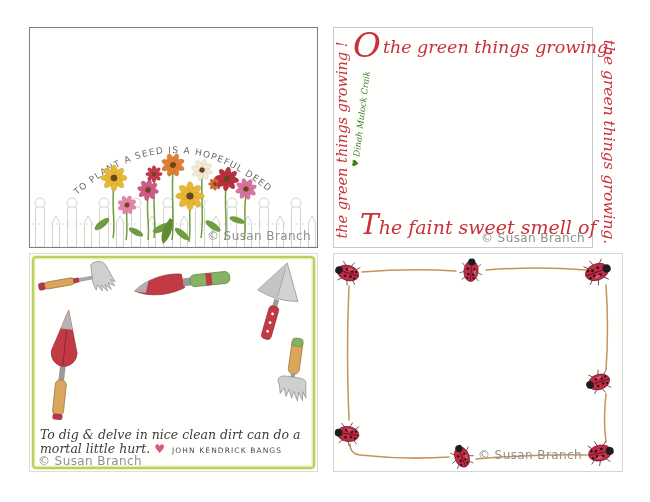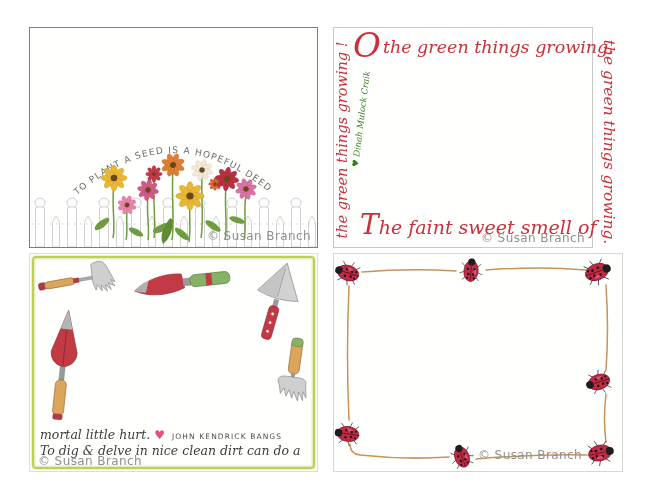--- a/index.html
+++ b/index.html
@@ -163,26 +163,26 @@
       </g>
 
       <g transform="translate(262,128) rotate(8)">
         <rect x="-5.5" y="-44" width="11" height="36" rx="5" fill="#dba55c" stroke="#9a7038" stroke-width="0.7"></rect>
         <rect x="-5.5" y="-44" width="11" height="8" rx="3" fill="#86b268" stroke="#55813c" stroke-width="0.5"></rect>
         <rect x="-2" y="-9" width="4" height="11" fill="#9a9a9a"></rect>
         <path d="M-14,1 Q-15,-4 -8,-5 L8,-5 Q15,-4 14,1 L16,14 L12,8 L13,17 L8,9 L8,18 L3,9 L2,16 L-2,8 L-4,15 L-7,7 L-10,13 L-12,5 Z" fill="#cfcfcf" stroke="#8f8f8f" stroke-width="0.7"></path>
       </g>
     </svg>
     <div class="tq">
+      <div>To dig &amp; delve in nice clean dirt can do a</div>
       <div>
         <span>mortal  little hurt.</span>
         <span class="heart">♥</span>
         <span class="attr">JOHN KENDRICK BANGS</span>
       </div>
-      <div>To dig &amp; delve in nice clean dirt can do a</div>
     </div>
     <span class="sig" style="left:8px;bottom:3px;">© Susan Branch</span>
   </div>
 
   <div class="card" id="card-bugs">
     <svg width="288" height="217" viewBox="0 0 288 217">
       <defs>
         <g id="bug">
           <g stroke="#4a4a4a" stroke-width="0.8">
             <line x1="-4" y1="-6" x2="-8" y2="-10"></line>

